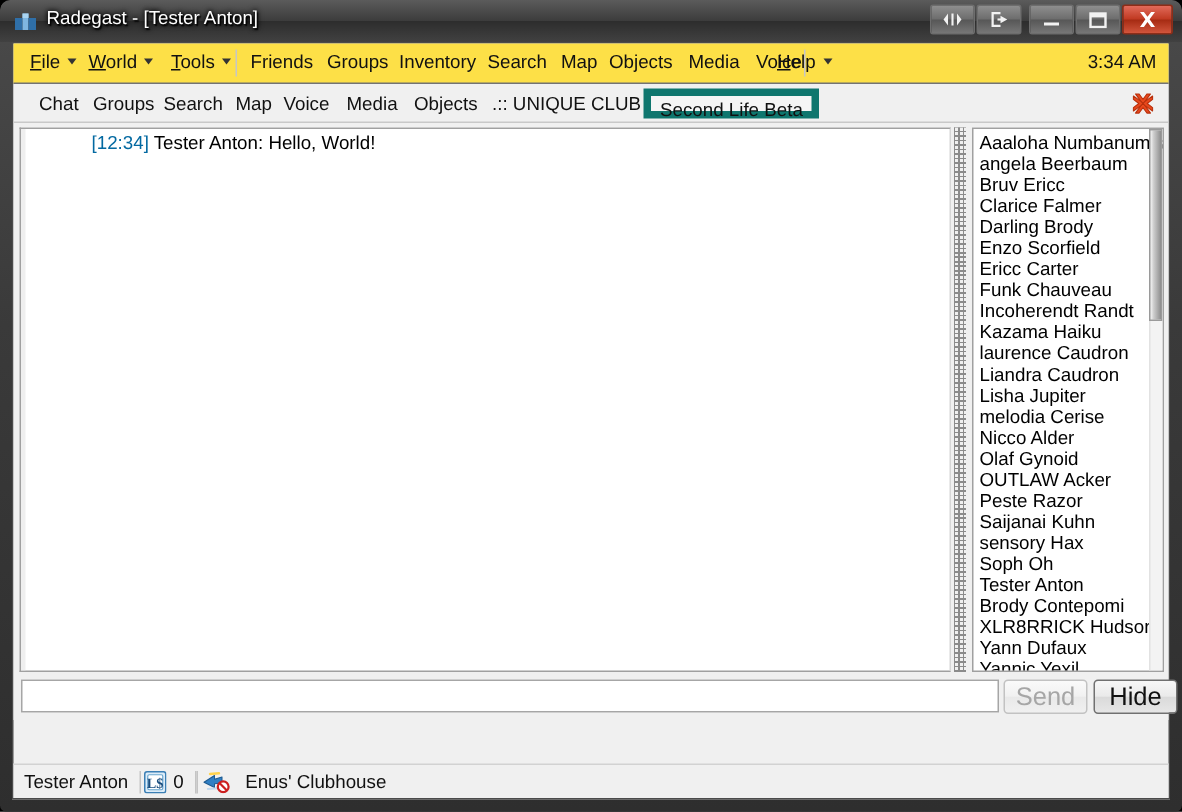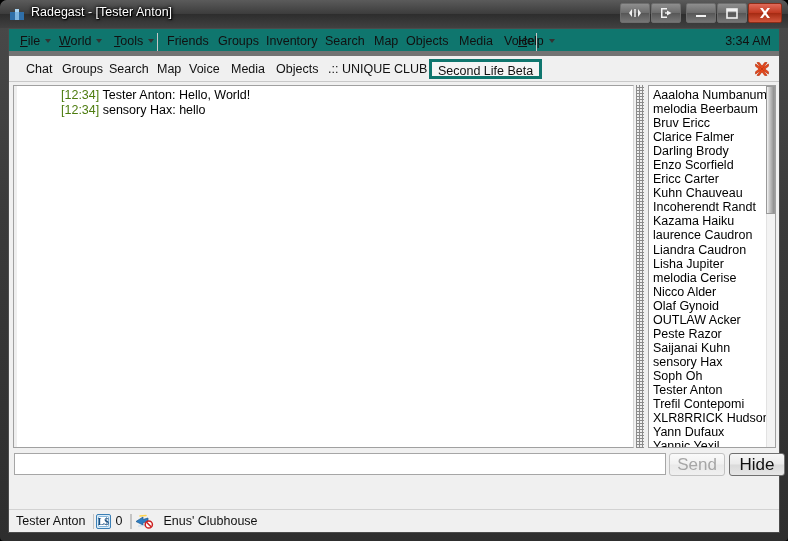--- a/index.html
+++ b/index.html
@@ -56,22 +56,22 @@
   #btn-min     { left: 686px; width: 30px; }
   #btn-max     { left: 717px; width: 30px; }
   #btn-close   { left: 748px; width: 34px;
     background: linear-gradient(180deg,#e06a5a 0%,#c13a22 48%,#a62b13 52%,#d2553c 100%);
     border-color: #8d2d18;
   }
 
   
   #menubar {
     position: absolute; left: 0; top: 0; right: 0; height: 27px;
-    background: #0f766e;
-    border-bottom: 5px solid #737373;
+    background: #fde047;
+    border-bottom: 1px solid #737373;
   }
   .menu-item {
     position: absolute; top: 5px; height: 18px;
     font-size: 12.5px; color: #111;
     white-space: nowrap;
     padding: 0 1px;
     cursor: default;
   }
   .menu-item .uline { text-decoration: underline; }
   .caret {
@@ -104,21 +104,21 @@
   }
   .tab {
     position: absolute; top: 3px; height: 20px;
     font-size: 12.5px; color: #111;
     padding: 2px 6px 0 6px;
     white-space: nowrap;
     cursor: default;
     border: 1px solid transparent;
   }
   .tab.selected {
-    border: 3px solid #0f766e;
+    border: 5px solid #0f766e;
     background: #f5f5f5;
   }
   #tab-close-x {
     position: absolute; right: 8px; top: 4px;
     width: 18px; height: 18px; cursor: default;
   }
 
   
   #body {
     position: absolute; left: 0; top: 53px; right: 0; bottom: 52px;
@@ -137,21 +137,21 @@
     position: absolute; left: 0; top: 0; width: 3px; bottom: 0;
     background: #efefef;
   }
   #chat-log {
     position: absolute; left: 5px; top: 2px; right: 2px; bottom: 0;
     font-size: 12.5px;
     line-height: 14.5px;
   }
   .chat-line { white-space: nowrap; color: #000; }
   .chat-line.system { color: #1a9a1a; }
-  .ts { color: #4d7c0f; padding-left: 42px; }
+  .ts { color: #0369a1; padding-left: 42px; }
 
   
   #splitter {
     position: absolute; left: 627px; top: 3px; width: 8px; bottom: 32px;
     background-image:
       repeating-linear-gradient(0deg,#7a7a7a 0px,#7a7a7a 1px,transparent 1px,transparent 3px),
       repeating-linear-gradient(90deg,#7a7a7a 0px,#7a7a7a 1px,transparent 1px,transparent 3px);
     background-color: #f0f0f0;
     opacity: .85;
     cursor: col-resize;
@@ -317,51 +317,50 @@
         </svg>
       </div>
     </div>
 
     <div id="body">
 
       <div id="chat-panel">
         <div id="chat-scrollstrip"></div>
         <div id="chat-log">
           <div class="chat-line"><span class="ts">[12:34]</span> <span>Tester Anton: Hello, World!</span></div>
-          <div class="chat-line"><span class="ts">[12:34]</span> <span>sensory Hax: hello</span></div>
         </div>
       </div>
 
       <div id="splitter"></div>
 
       <div id="names-panel">
         <div id="names-list">
             <div class="name-row">Aaaloha Numbanumba</div>
-            <div class="name-row">melodia Beerbaum</div>
+            <div class="name-row">angela Beerbaum</div>
             <div class="name-row">Bruv Ericc</div>
             <div class="name-row">Clarice Falmer</div>
             <div class="name-row">Darling Brody</div>
             <div class="name-row">Enzo Scorfield</div>
             <div class="name-row">Ericc Carter</div>
-            <div class="name-row">Kuhn Chauveau</div>
+            <div class="name-row">Funk Chauveau</div>
             <div class="name-row">Incoherendt Randt</div>
             <div class="name-row">Kazama Haiku</div>
             <div class="name-row">laurence Caudron</div>
             <div class="name-row">Liandra Caudron</div>
             <div class="name-row">Lisha Jupiter</div>
             <div class="name-row">melodia Cerise</div>
             <div class="name-row">Nicco Alder</div>
             <div class="name-row">Olaf Gynoid</div>
             <div class="name-row">OUTLAW Acker</div>
             <div class="name-row">Peste Razor</div>
             <div class="name-row">Saijanai Kuhn</div>
             <div class="name-row">sensory Hax</div>
             <div class="name-row">Soph Oh</div>
             <div class="name-row">Tester Anton</div>
-            <div class="name-row">Trefil Contepomi</div>
+            <div class="name-row">Brody Contepomi</div>
             <div class="name-row">XLR8RRICK Hudson</div>
             <div class="name-row">Yann Dufaux</div>
             <div class="name-row">Yannic Yexil</div>
           </div>
         <div id="names-scrollbar">
           <div id="names-thumb"></div>
         </div>
       </div>
 
       <div id="input-row">

